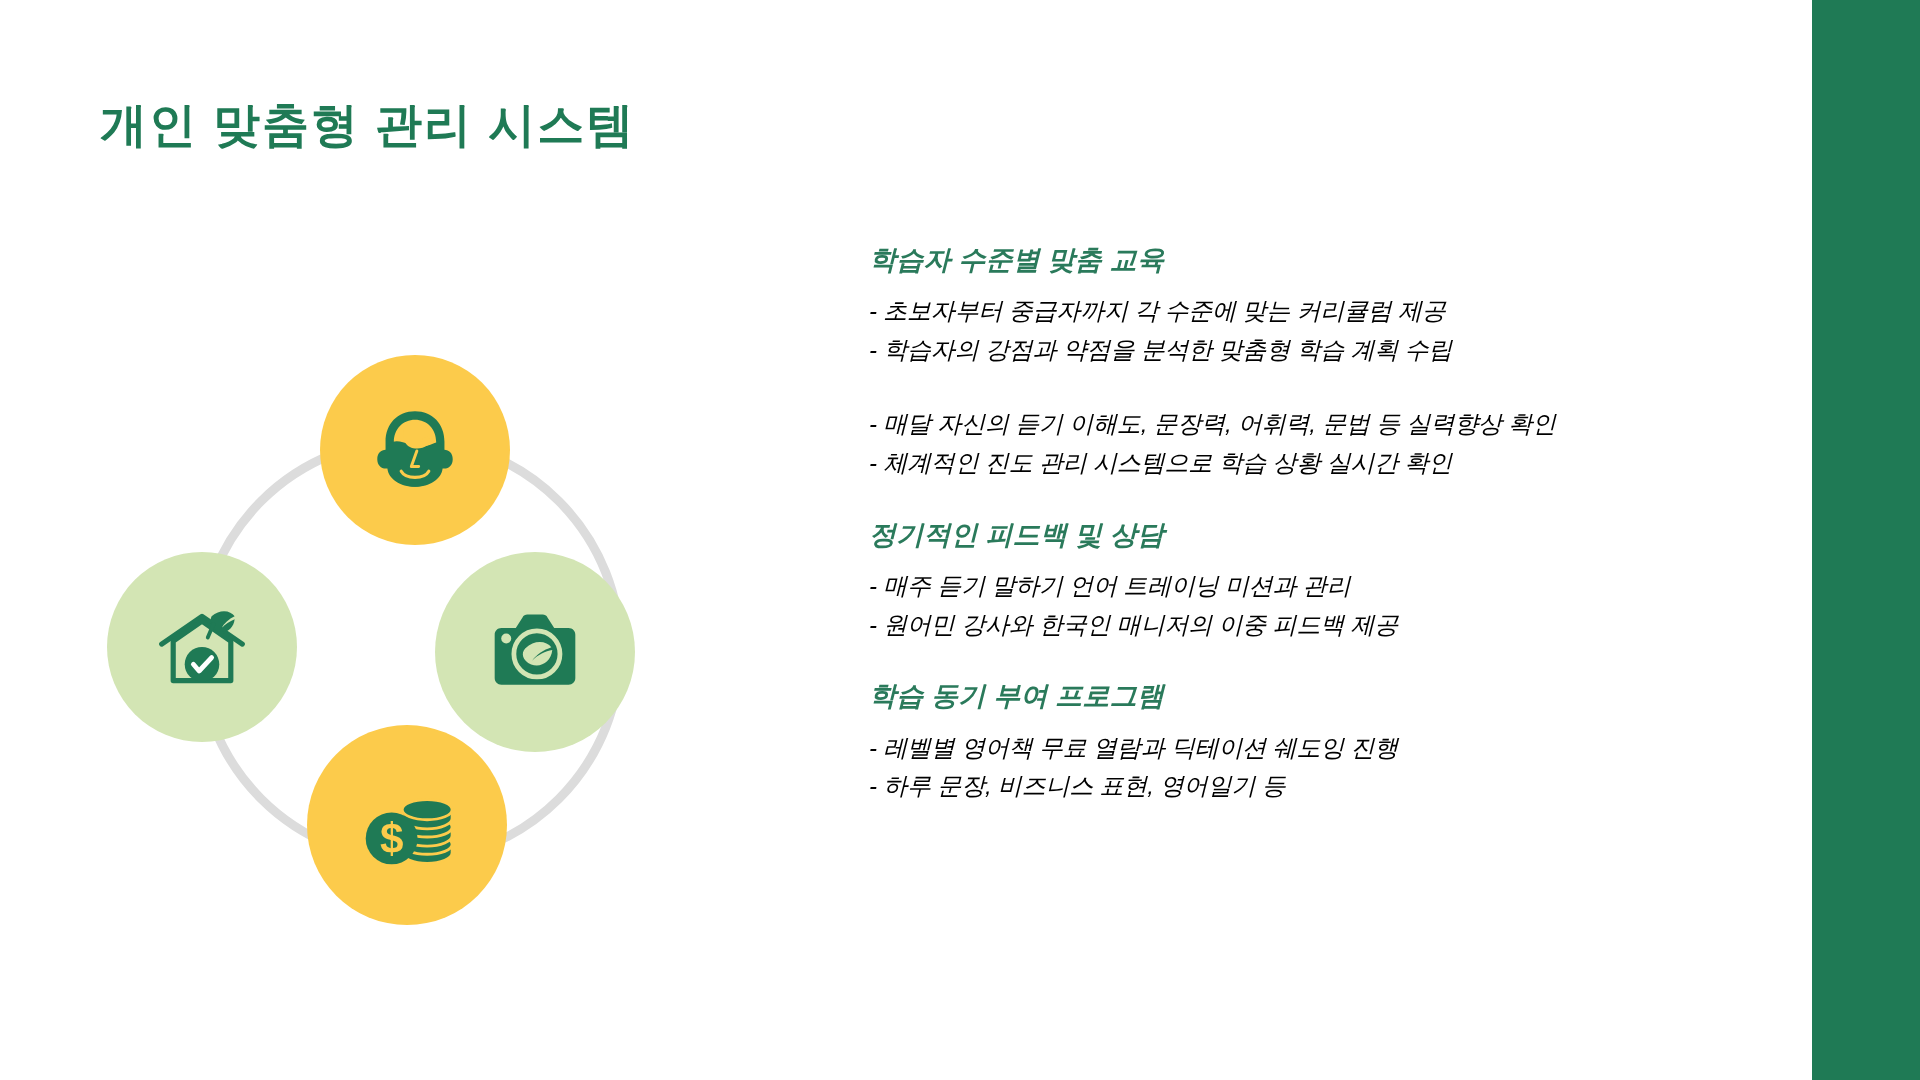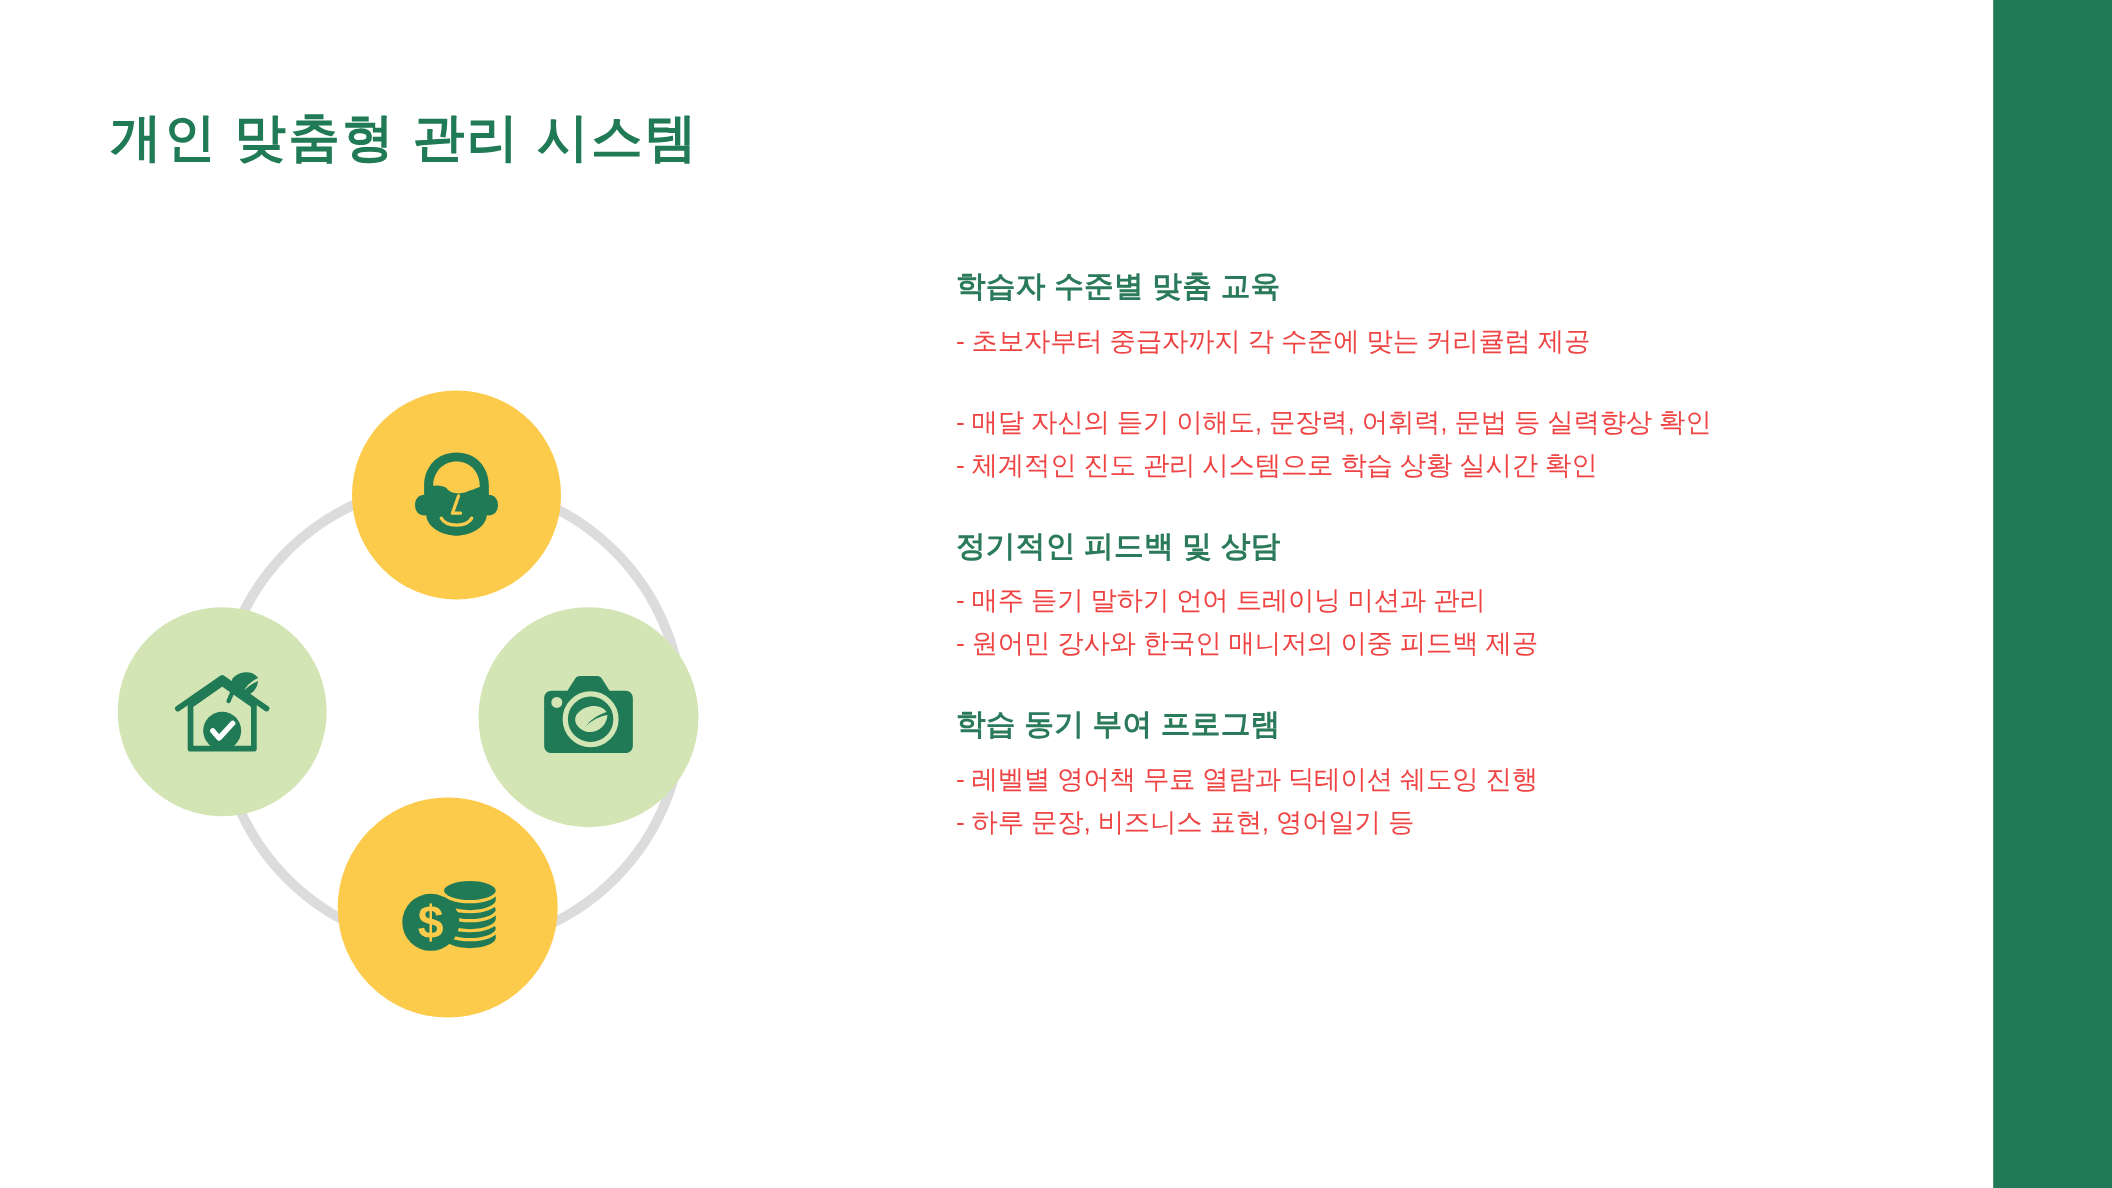--- a/index.html
+++ b/index.html
@@ -77,35 +77,36 @@
     left:222px; top:395px;
     width:200px; height:200px;
     background:#FCCB4B;
   }
 
   
   .features {
     position:absolute;
     left:869px; top:243px;
     width:900px;
+    font-style:italic;
   }
   .feature-block { margin-bottom:35px; }
   .feature-block:last-child { margin-bottom:12px; }
   .feature-heading {
     font-size:27px;
     font-weight:bold;
     color:#2A7A5B;
     letter-spacing:0.2px;
     line-height:1.3;
     margin-bottom:14px;
     white-space:nowrap;
   }
   .feature-line {
     font-size:24px;
-    color:#ef4444;
+    color:#000000;
     line-height:1.62;
     letter-spacing:-0.2px;
     white-space:nowrap;
   }
 </style>
 </head>
 <body>
 
 <div class="slide">
 
@@ -199,20 +200,21 @@
       </span>
     </div>
 
   </div>
 
   <div class="features">
 
     <div class="feature-block">
       <div class="feature-heading">학습자 수준별 맞춤 교육</div>
       <div class="feature-line">- 초보자부터 중급자까지 각 수준에 맞는 커리큘럼 제공</div>
+      <div class="feature-line">- 학습자의 강점과 약점을 분석한 맞춤형 학습 계획 수립</div>
     </div>
 
     <div class="feature-block">
       <div class="feature-line">- 매달 자신의 듣기 이해도, 문장력, 어휘력, 문법 등 실력향상 확인</div>
       <div class="feature-line">- 체계적인 진도 관리 시스템으로 학습 상황 실시간 확인</div>
     </div>
 
     <div class="feature-block">
       <div class="feature-heading">정기적인 피드백 및 상담</div>
       <div class="feature-line">- 매주 듣기 말하기 언어 트레이닝 미션과 관리</div>

